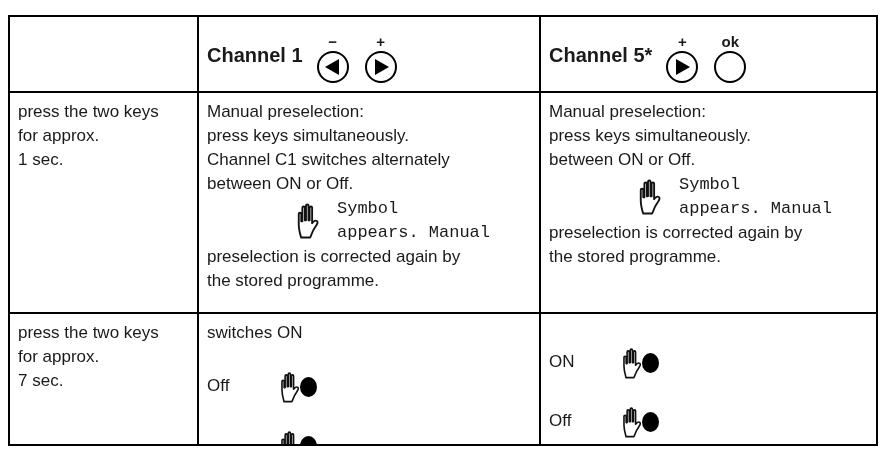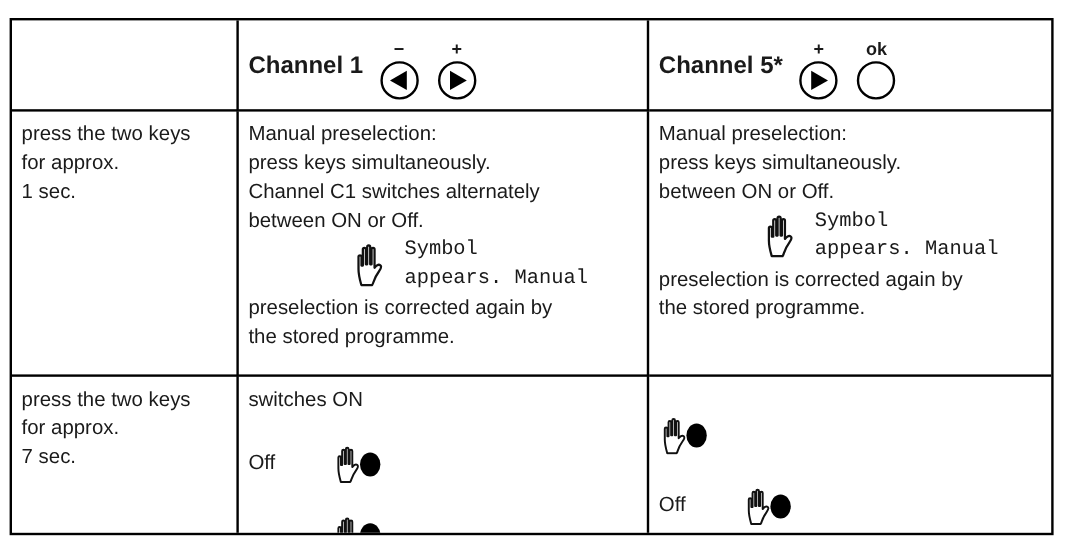--- a/index.html
+++ b/index.html
@@ -161,20 +161,21 @@
     <path d="M6.5 29 C5.5 25.5 4.6 22.5 4.6 18.5 L4.6 10.2 C4.6 8.9 6.6 8.9 6.6 10.2 L6.6 16 L7.5 16 L7.5 5.2 C7.5 3.9 9.5 3.9 9.5 5.2 L9.5 15.2 L10.4 15.2 L10.4 3.6 C10.4 2.3 12.4 2.3 12.4 3.6 L12.4 15.2 L13.3 15.2 L13.3 5.2 C13.3 3.9 15.3 3.9 15.3 5.2 L15.3 17.5 C16.3 16.2 17.8 14.8 19.2 15.9 C20.4 16.9 19.3 18.5 18.2 20 C16.6 22.2 15.4 24.5 14.6 27 C14.3 28 14 28.5 13.7 29 Z" fill="#ffffff" stroke="#111111" stroke-width="1.5" stroke-linejoin="round"></path>
   </svg>
           </span>
         <span class="dot"></span>
       </span>
     </div>
   </div>
 
   <div class="cell">
     <div class="perm-row">
+      <span class="perm-label">ON</span>
       <span class="handdot">
         <span class="hand-slot">
             <svg class="hand" viewBox="0 0 24 30" xmlns="http://www.w3.org/2000/svg" width="26" height="33">
     <path d="M6.5 29 C5.5 25.5 4.6 22.5 4.6 18.5 L4.6 10.2 C4.6 8.9 6.6 8.9 6.6 10.2 L6.6 16 L7.5 16 L7.5 5.2 C7.5 3.9 9.5 3.9 9.5 5.2 L9.5 15.2 L10.4 15.2 L10.4 3.6 C10.4 2.3 12.4 2.3 12.4 3.6 L12.4 15.2 L13.3 15.2 L13.3 5.2 C13.3 3.9 15.3 3.9 15.3 5.2 L15.3 17.5 C16.3 16.2 17.8 14.8 19.2 15.9 C20.4 16.9 19.3 18.5 18.2 20 C16.6 22.2 15.4 24.5 14.6 27 C14.3 28 14 28.5 13.7 29 Z" fill="#ffffff" stroke="#111111" stroke-width="1.5" stroke-linejoin="round"></path>
   </svg>
           </span>
         <span class="dot"></span>
       </span>
     </div>
     <div class="perm-row">

